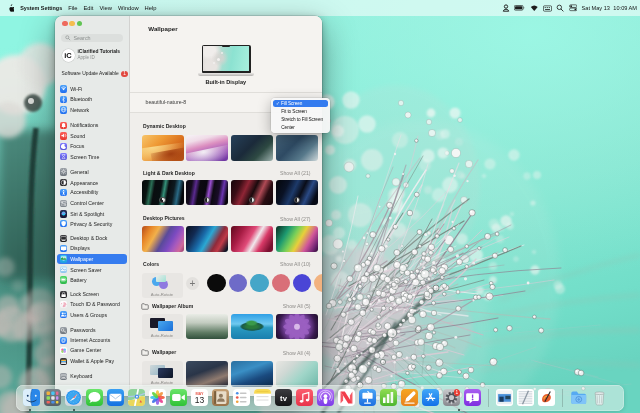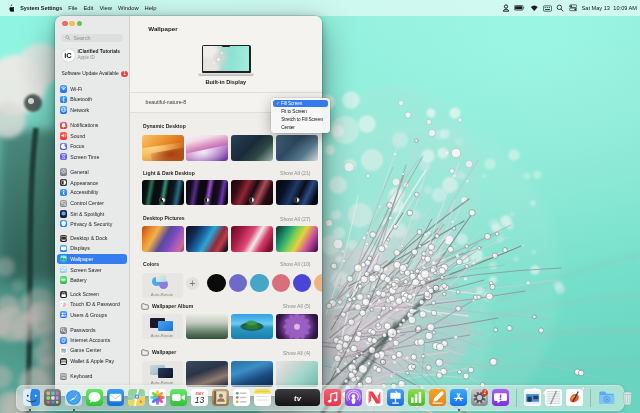--- a/index.html
+++ b/index.html
@@ -43,21 +43,21 @@
 .thumb{position:absolute;width:42px;height:25.5px;border-radius:3px;overflow:hidden;}
 .autotile{position:absolute;width:41px;height:25.5px;border-radius:3px;background:#e8e6e3;}
 .autotile .at{position:absolute;bottom:1.5px;width:100%;text-align:center;font-size:4.2px;color:#8e8c89;}
 .ccirc{position:absolute;width:18.5px;height:18.5px;border-radius:50%;}
 #menu{position:absolute;left:271px;top:98px;width:59px;height:34.8px;background:rgba(247,247,247,0.96);
  border-radius:4px;box-shadow:0 4px 14px rgba(0,0,0,0.3),0 0 0 0.5px rgba(0,0,0,0.12);z-index:40;}
 #menu .mrow{position:absolute;left:2px;right:2px;height:7.2px;font-size:4.7px;letter-spacing:-0.08px;color:#111;display:flex;align-items:center;border-radius:2.5px;white-space:nowrap;overflow:hidden;}
 #menu .mrow.on{background:#337bef;color:#fff;}
 #dock{position:absolute;left:16px;top:384.5px;width:608px;height:26.5px;border-radius:7px;
  background:rgba(228,238,234,0.55);box-shadow:inset 0 0 0 0.5px rgba(255,255,255,0.5),0 1px 4px rgba(0,0,0,0.15);
- display:flex;align-items:center;padding:0 5px;box-sizing:border-box;font-style:italic;}
+ display:flex;align-items:center;padding:0 5px;box-sizing:border-box;}
 .dicon{width:17px;height:17px;border-radius:4px;margin:0 2px;flex:none;position:relative;overflow:hidden;}
 .dsep{width:1px;height:18px;background:rgba(60,70,68,0.25);margin:0 5px;flex:none;}
 .ddot{position:absolute;width:2px;height:2px;border-radius:50%;background:#2c3a38;top:24.2px;}
 </style>
 </head>
 <body>
 <div id="desktop">
 <svg id="wallsvg" width="640" height="413" viewBox="0 0 640 413">
       <defs>
 <linearGradient id="bg" x1="0.25" y1="0" x2="0.7" y2="1">
@@ -1726,21 +1726,21 @@
         </svg>
       </div>
       <div class="dicon" style="background:#fff;">
         <svg viewBox="0 0 20 20" style="position:absolute;left:0;top:0;width:100%;height:100%;">
           <rect x="0" y="0" width="20" height="5.5" fill="#f7d954"></rect>
           <line x1="3" y1="9" x2="17" y2="9" stroke="#d5d5d5" stroke-width="1"></line>
           <line x1="3" y1="13" x2="17" y2="13" stroke="#d5d5d5" stroke-width="1"></line>
           <line x1="3" y1="3" x2="17" y2="3" stroke="#e8c53c" stroke-width="0.8"></line>
         </svg>
       </div>
-      <div class="dicon" style="background:linear-gradient(180deg,#3c3c40,#141416);padding-left:28px;">
+      <div class="dicon" style="background:linear-gradient(180deg,#3c3c40,#141416);">
         <svg viewBox="0 0 20 20" style="position:absolute;left:0;top:0;width:100%;height:100%;">
           <text x="10" y="14" text-anchor="middle" font-size="9" fill="#fff" font-family="Liberation Sans" font-weight="bold">tv</text>
         </svg>
       </div>
       <div class="dicon" style="background:linear-gradient(180deg,#fb5d6e,#e8344a);">
         <svg viewBox="0 0 20 20" style="position:absolute;left:0;top:0;width:100%;height:100%;">
           <path d="M8,14.5 V6 l7,-1.8 V13" fill="none" stroke="#fff" stroke-width="1.4"></path>
           <ellipse cx="6.5" cy="14.5" rx="2" ry="1.6" fill="#fff"></ellipse>
           <ellipse cx="13.5" cy="13" rx="2" ry="1.6" fill="#fff"></ellipse>
         </svg>

